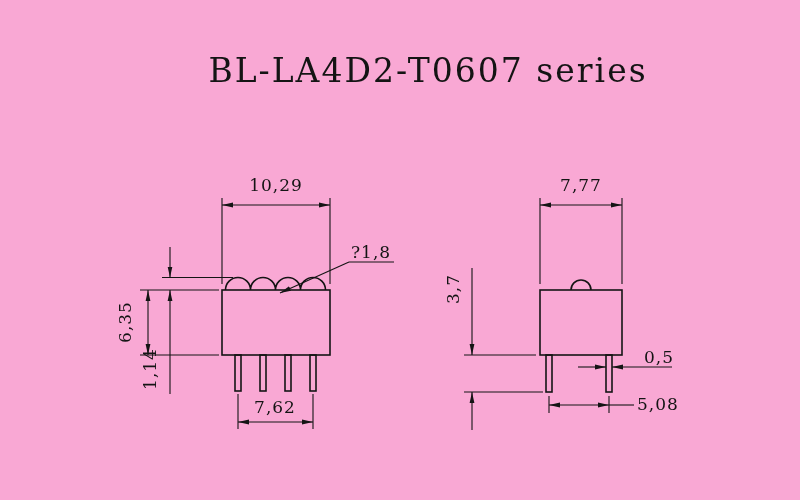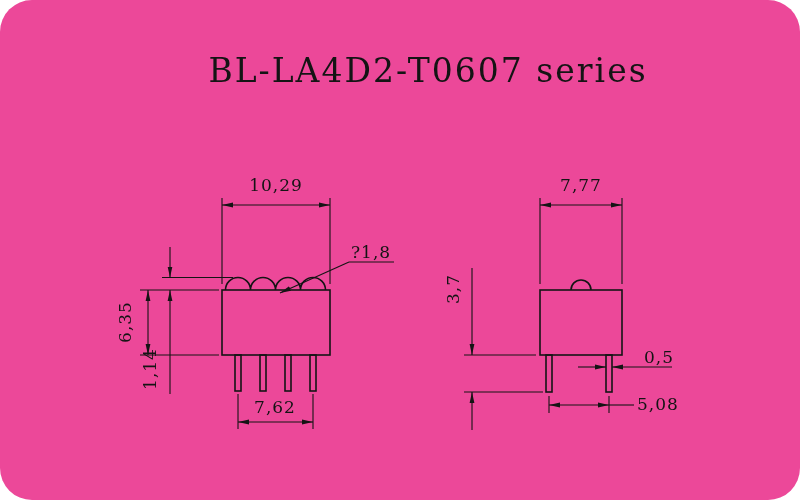--- a/index.html
+++ b/index.html
@@ -1,17 +1,17 @@
 <!DOCTYPE html>
 <html><head>
 <meta charset="utf-8">
 <style>
   html,body{margin:0;padding:0;background:#fff;}
-  .page{position:relative;width:800px;height:500px;background:#ec4899;overflow:hidden;
-        font-family:"DejaVu Serif","Liberation Serif",serif;border-radius:32px;}
+  .page{position:relative;width:800px;height:500px;background:#f9a8d4;overflow:hidden;
+        font-family:"DejaVu Serif","Liberation Serif",serif;}
   svg{display:block;}
   .title{font-family:"DejaVu Serif","Liberation Serif",serif;font-size:33px;letter-spacing:2px;fill:#141414;}
   .dim{font-family:"DejaVu Serif","Liberation Serif",serif;font-size:17px;letter-spacing:1px;fill:#141414;}
   .outline{fill:none;stroke:#141414;stroke-width:1.6;}
   .thin{fill:none;stroke:#141414;stroke-width:1.1;}
 </style>
 </head>
 <body>
 
 <div class="page">

